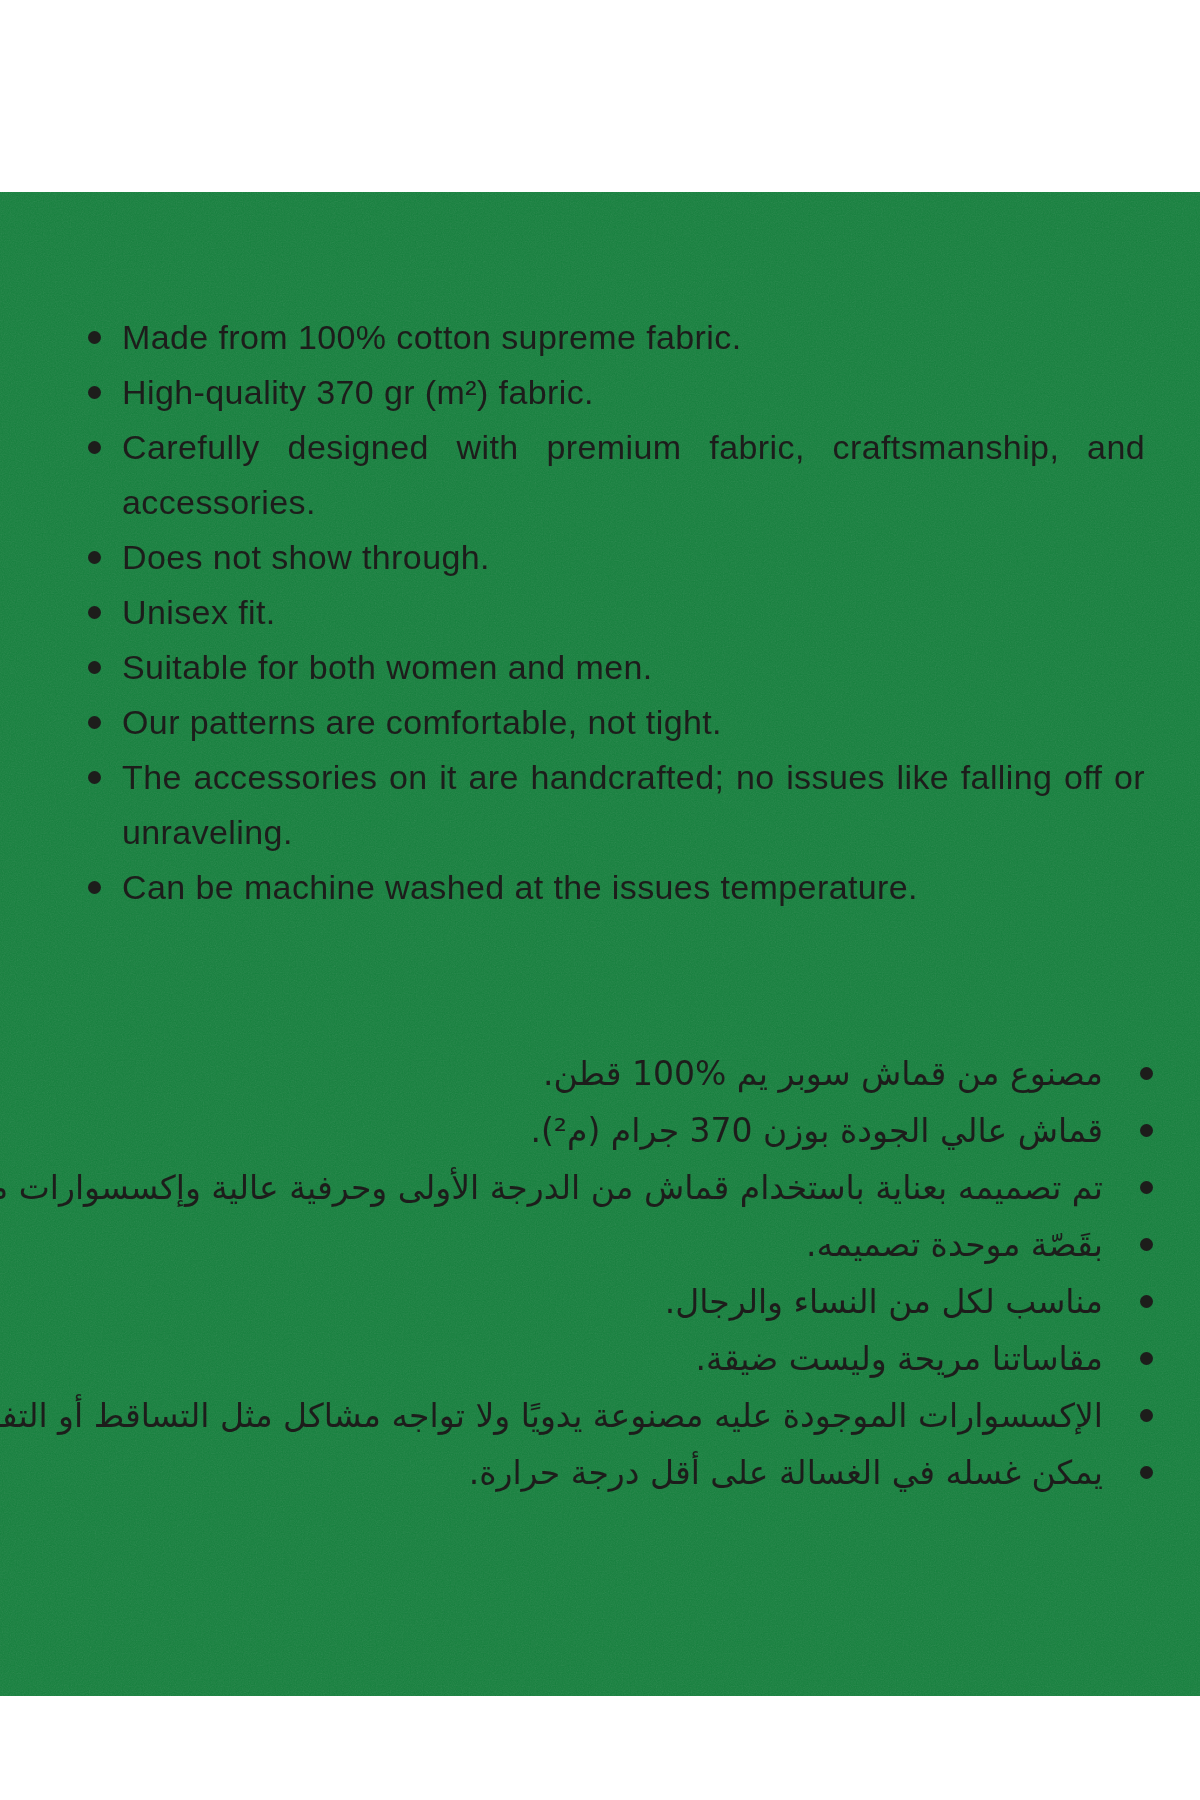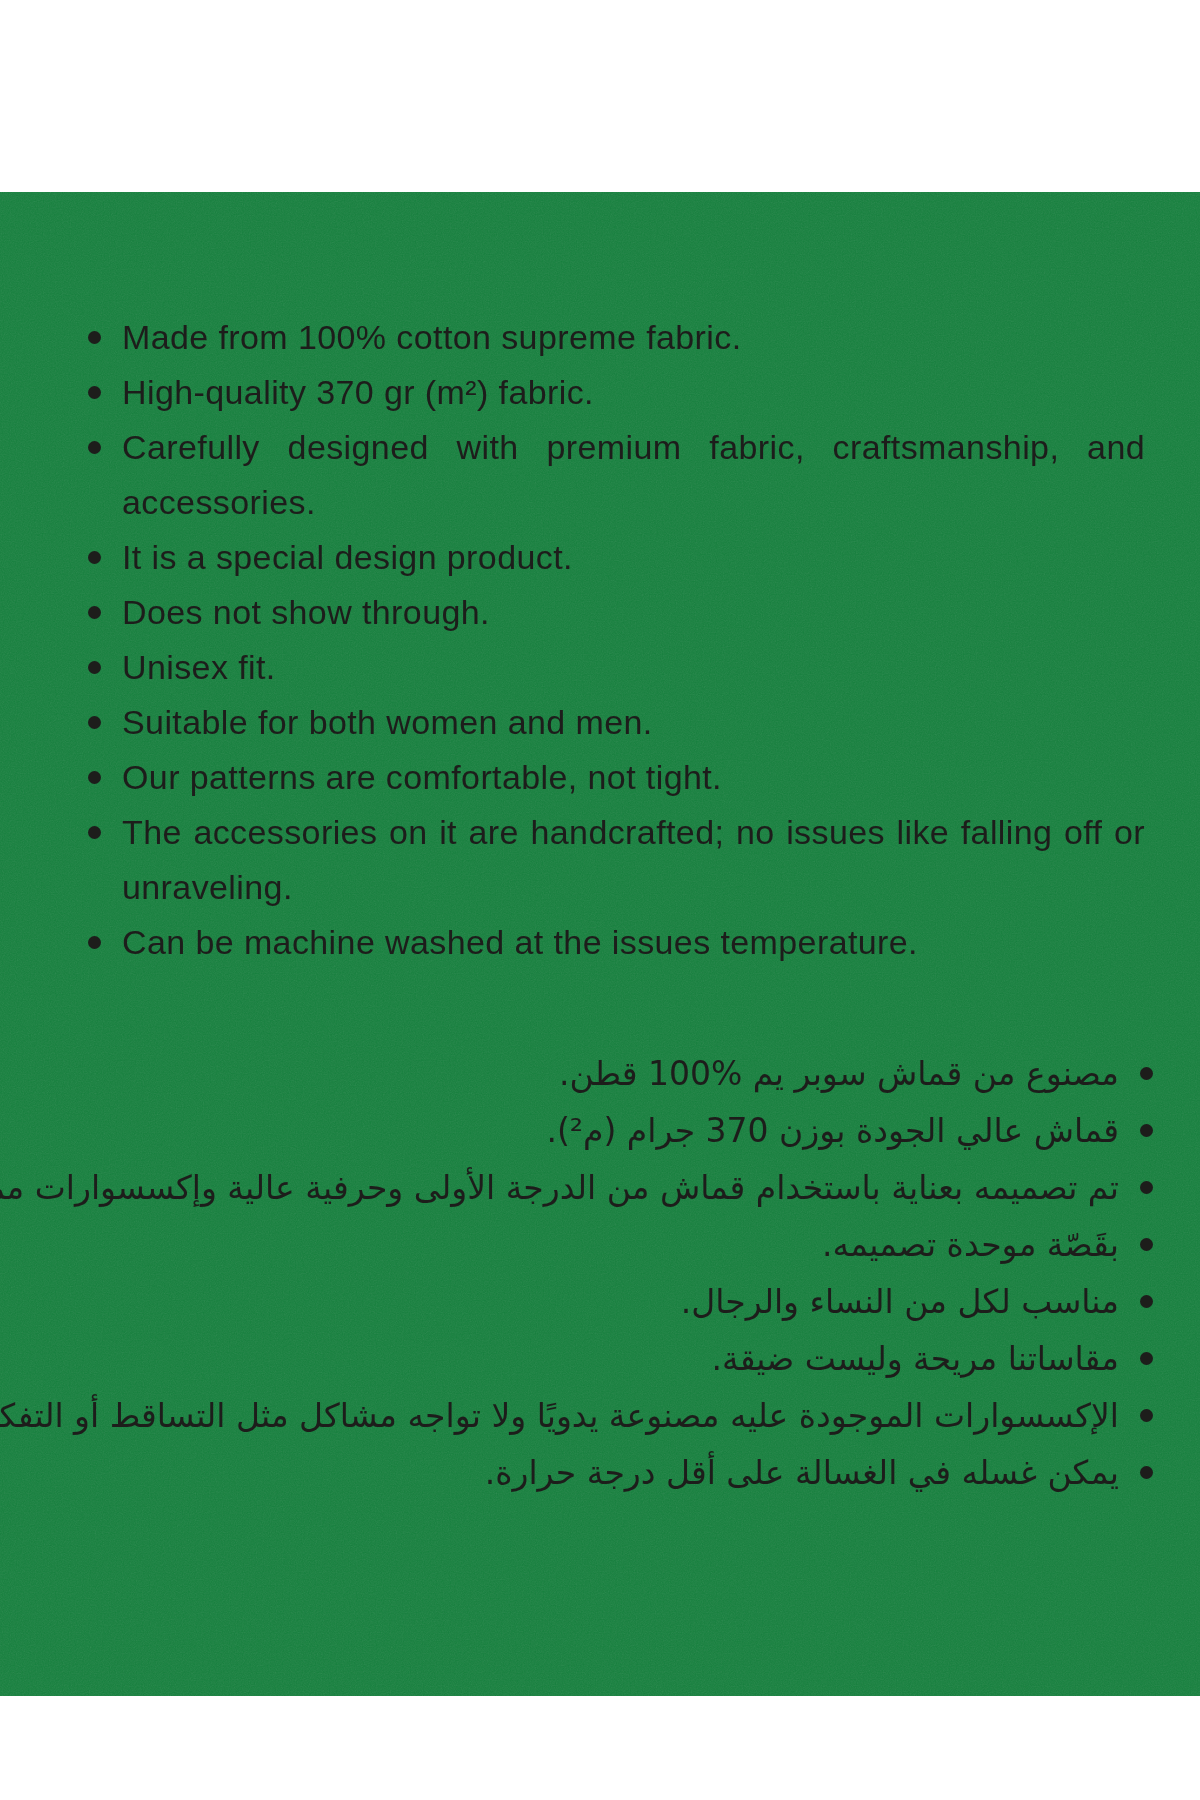--- a/index.html
+++ b/index.html
@@ -50,21 +50,21 @@
     line-height: 55px;
     letter-spacing: 0.4px;
     color: #1d1d1b;
     text-align: left;
   }
   .line.stretch {
     text-align: justify;
     text-align-last: justify;
   }
   .list-ar { top: 853px; right: 47px; width: 1073px; }
-  .list-ar .item { height: 57px; }
+  .list-ar .item { height: 57px; gap: 16px; }
   .list-ar .dot { margin-top: 22px; margin-left: 21px; }
   .ar-line {
     font-family: "DejaVu Sans", sans-serif;
     font-size: 33px;
     line-height: 57px;
     color: #1d1d1b;
     white-space: nowrap;
   }
 </style>
 </head>
@@ -92,26 +92,20 @@
         <span class="dot"></span>
         <div class="lines">
           <div class="line">High-quality 370 gr (m²) fabric.</div>
         </div>
       </li>
       <li class="item">
         <span class="dot"></span>
         <div class="lines">
           <div class="line stretch">Carefully designed with premium fabric, craftsmanship, and</div>
           <div class="line">accessories.</div>
-        </div>
-      </li>
-      <li class="item">
-        <span class="dot"></span>
-        <div class="lines">
-          <div class="line">It is a special design product.</div>
         </div>
       </li>
       <li class="item">
         <span class="dot"></span>
         <div class="lines">
           <div class="line">Does not show through.</div>
         </div>
       </li>
       <li class="item">
         <span class="dot"></span>

